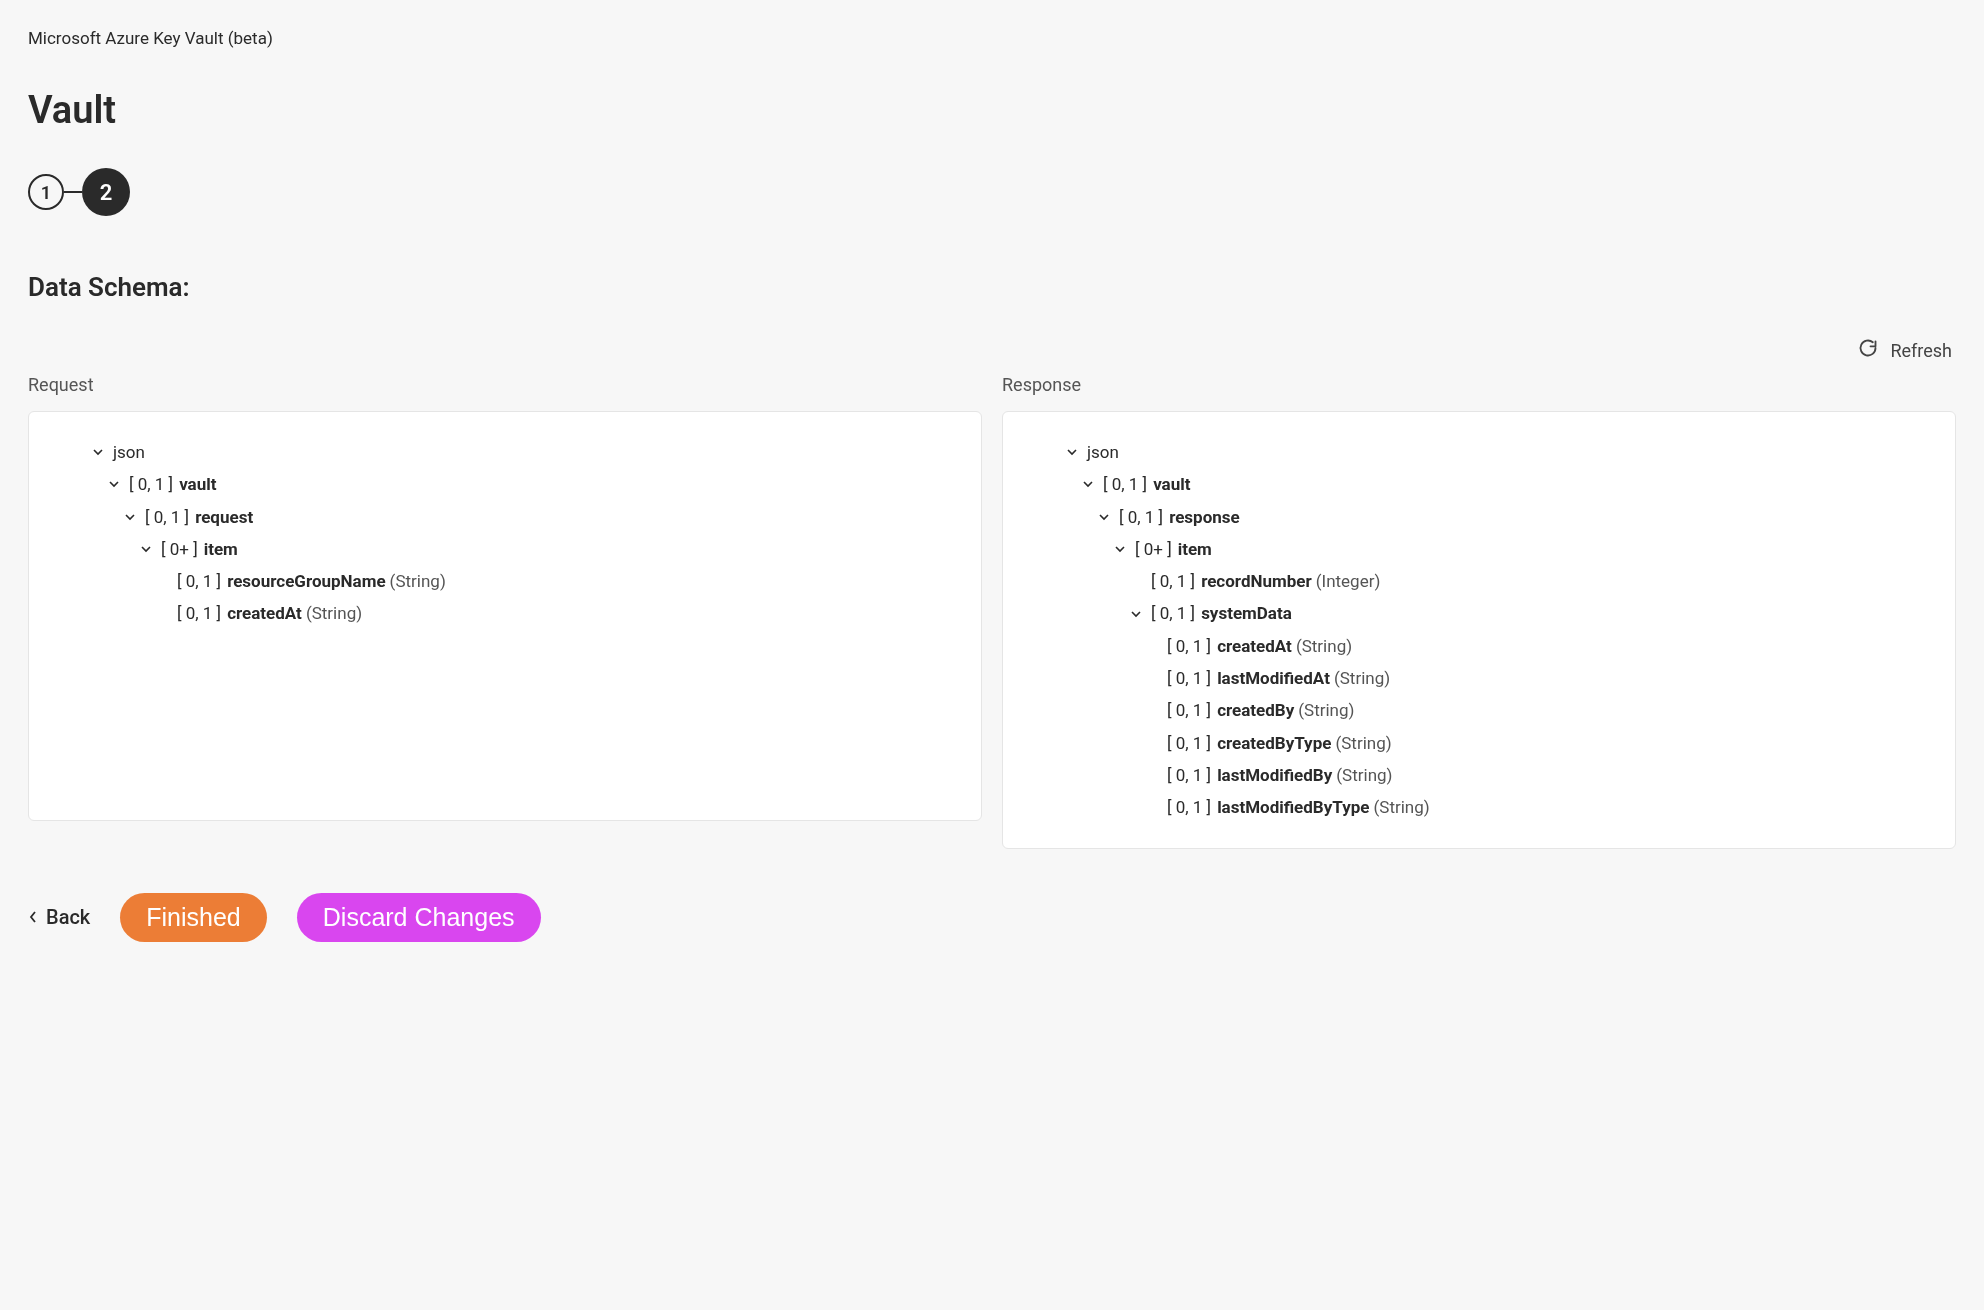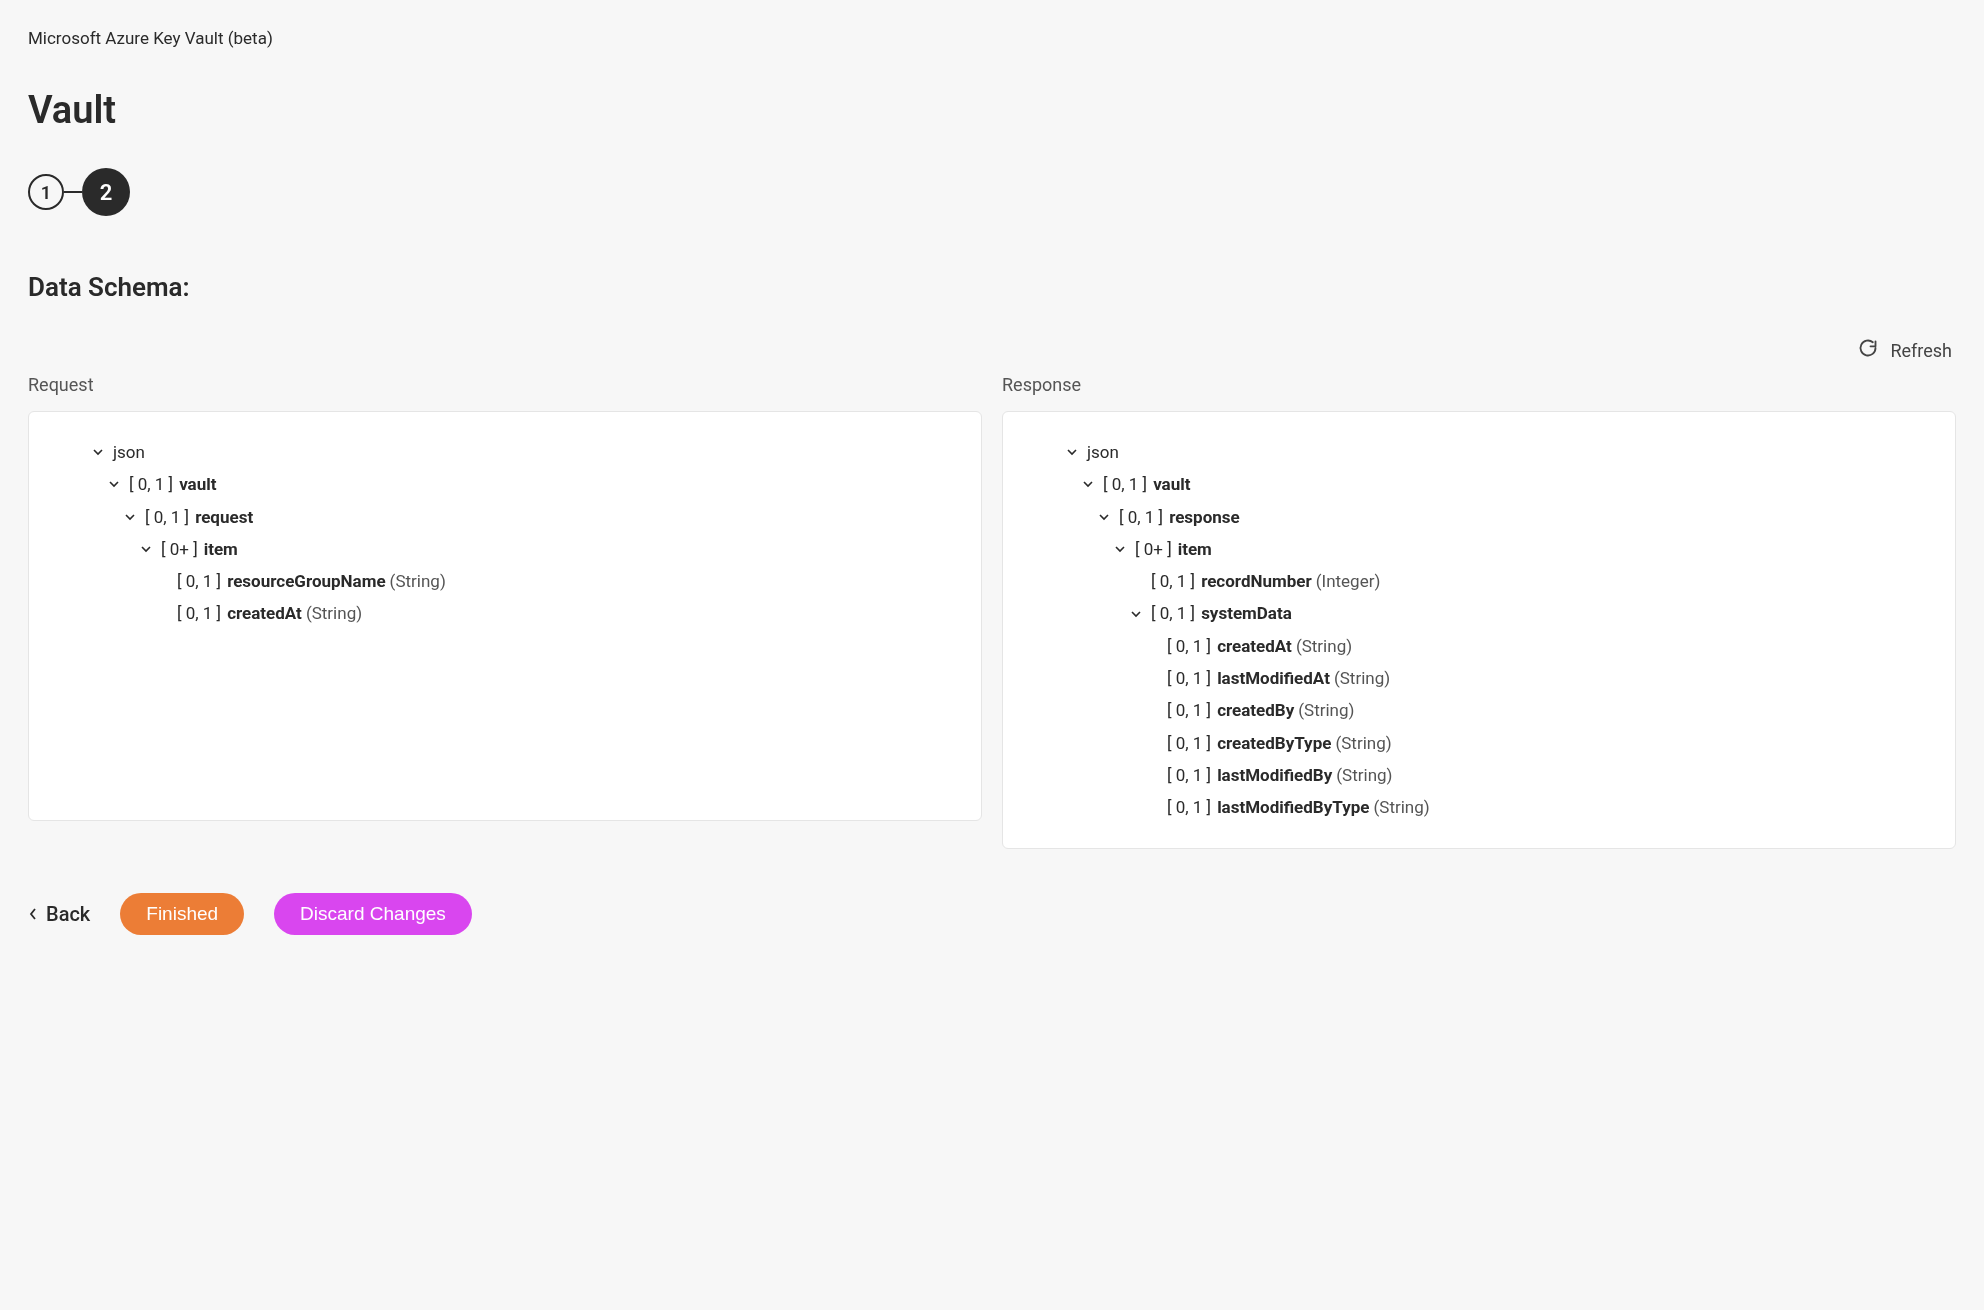--- a/index.html
+++ b/index.html
@@ -132,21 +132,21 @@
     font-size: 20px;
     font-weight: 500;
     color: #2a2a2a;
     cursor: pointer;
   }
   .back-link svg { width: 10px; height: 14px; }
   .btn {
     border: none;
     border-radius: 999px;
     padding: 10px 26px;
-    font-size: 19px;
+    font-size: 25px;
     font-weight: 500;
     cursor: pointer;
   }
   .btn-primary { background: #ec7d36; color: #fff; }
   .btn-secondary { background: #d946ef; color: #fff; }
 </style>
 </head>
 <body>
 
 

